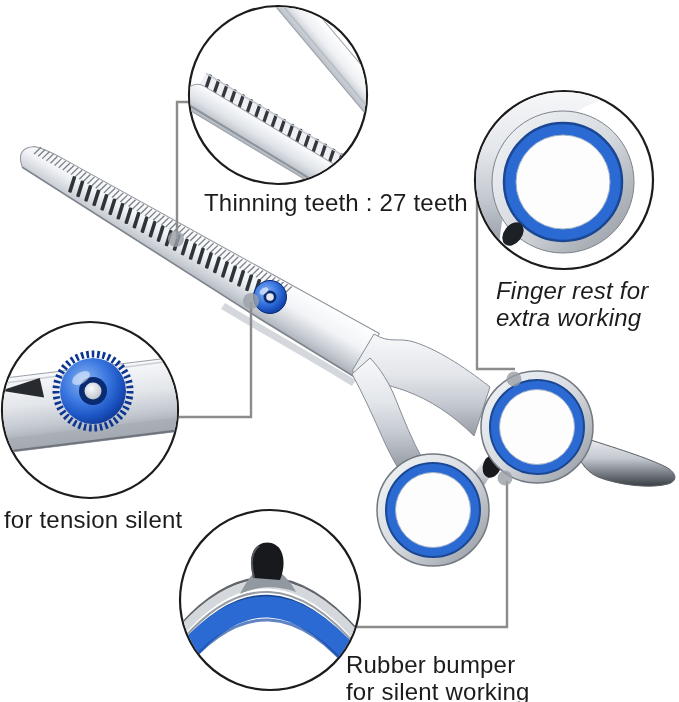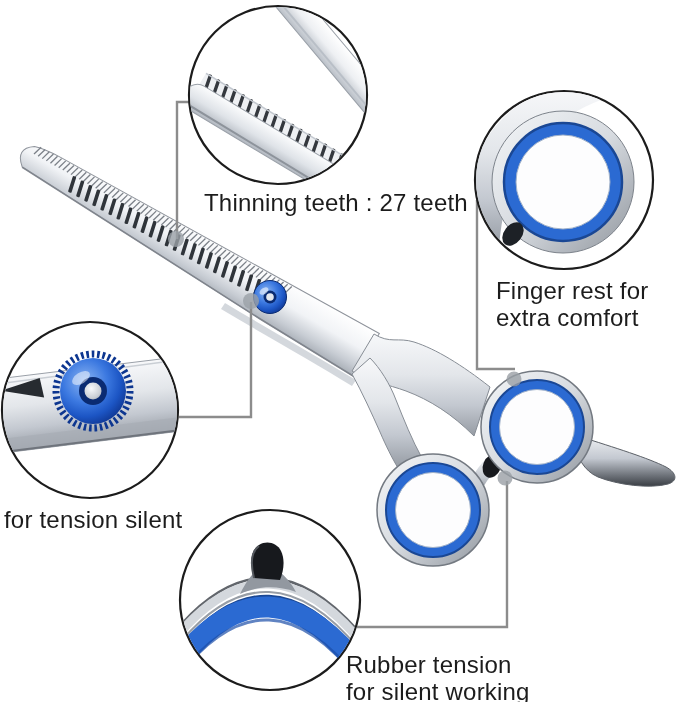--- a/index.html
+++ b/index.html
@@ -14,21 +14,21 @@
   .callout-label {
     position: absolute;
     color: #1c1c1c;
     font-size: 24px;
     line-height: 27px;
     letter-spacing: 0.2px;
     white-space: nowrap;
     user-select: none;
   }
   #lbl-thinning  { left: 204px; top: 189px; }
-  #lbl-finger    { left: 496px; top: 277px; }
+  #lbl-finger    { left: 496px; top: 277px; font-style: italic; }
   #lbl-screw     { left: 4px;   top: 506px; }
   #lbl-bumper    { left: 346px; top: 651px; }
 </style>
 </head>
 <body>
 
 <div class="stage">
 
 <svg width="679" height="702" viewBox="0 0 679 702">
   <defs>
@@ -325,22 +325,22 @@
       <path d="M 254,578 C 250,562 252,551 259,546" stroke="#54585e" stroke-width="2" fill="none"></path>
     </g>
   </g>
 </svg>
 
   <div class="callout-label" id="lbl-thinning">
     <div>Thinning teeth : 27 teeth</div>
   </div>
   <div class="callout-label" id="lbl-finger">
     <div>Finger rest for</div>
-    <div>extra comfort</div>
+    <div>extra working</div>
   </div>
   <div class="callout-label" id="lbl-screw">
     <div>for tension silent</div>
   </div>
   <div class="callout-label" id="lbl-bumper">
-    <div>Rubber tension</div>
+    <div>Rubber bumper</div>
     <div>for silent working</div>
   </div>
 </div>
 
 </body></html>

